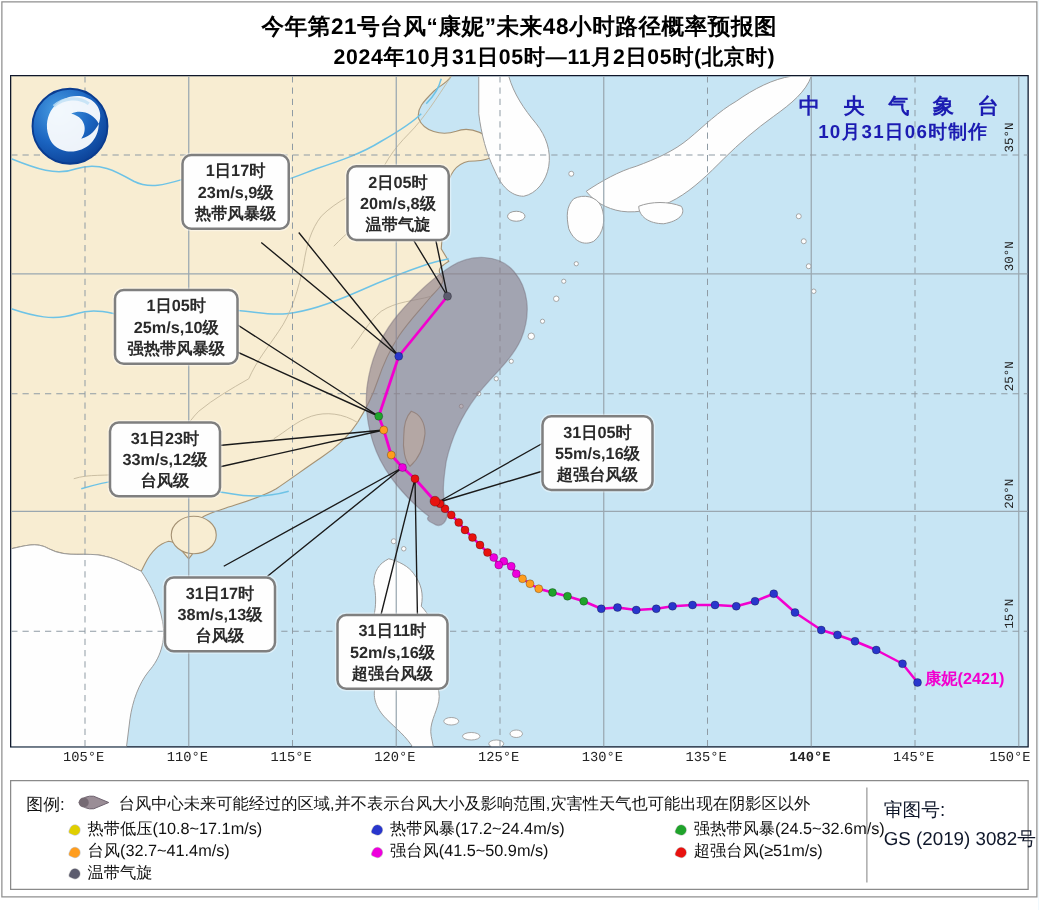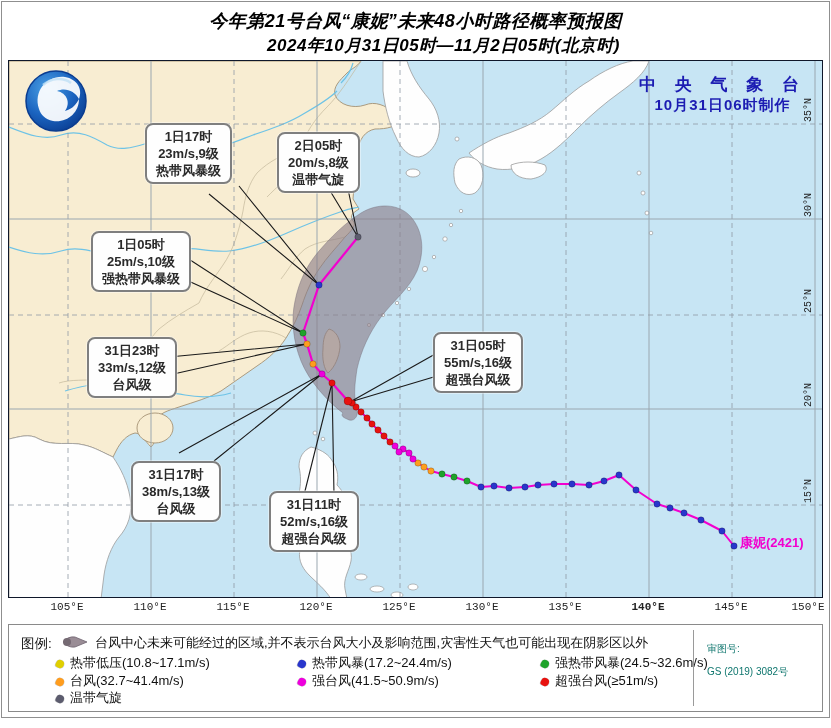--- a/index.html
+++ b/index.html
@@ -1,20 +1,20 @@
 <!DOCTYPE html>
 <html><head>
 <meta charset="utf-8">
 <style>
   html,body{margin:0;padding:0;}
   body{width:831px;height:728px;position:relative;background:#fff;
        font-family:"Liberation Sans","DejaVu Sans",sans-serif;color:#111;overflow:hidden;}
   .frame{position:absolute;left:1px;top:1px;right:1px;bottom:10px;border:1px solid #8f8f8f;pointer-events:none;z-index:50;}
   
-  .title-line{position:absolute;left:0;width:100%;text-align:center;font-weight:bold;color:#000;letter-spacing:.5px;font-style:italic;}
+  .title-line{position:absolute;left:0;width:100%;text-align:center;font-weight:bold;color:#000;letter-spacing:.5px;}
   #title1{top:9px;font-size:18px;}
   #title2{top:34px;font-size:17px;margin-left:28px;}
   
   .map{position:absolute;left:8px;top:60px;width:815px;height:538px;background:#c7e5f4;
        border:1px solid #0f172a;box-sizing:border-box;overflow:hidden;}
   .map svg{position:absolute;left:0;top:0;}
   .agency{position:absolute;right:16px;top:12px;text-align:center;color:#1c1cb2;font-weight:bold;z-index:6;}
   .agency .l1{font-size:17px;letter-spacing:7px;white-space:nowrap;}
   .agency .l2{font-size:15px;letter-spacing:1px;white-space:nowrap;}
   .callout{position:absolute;background:#fefefe;border:2px solid #7f7f7f;border-radius:8px;
@@ -30,21 +30,21 @@
   
   .legend{position:absolute;left:8px;top:624px;width:815px;height:88px;background:#fff;
           border:1px solid #8a8a8a;box-sizing:border-box;font-size:13px;color:#111;z-index:2;}
   .legend-title{position:absolute;left:12px;top:10px;font-size:13.5px;}
   .cone-icon{position:absolute;left:52px;top:9px;}
   .cone-note{position:absolute;left:86px;top:9px;font-size:13px;white-space:nowrap;}
   .legend-item{position:absolute;white-space:nowrap;font-size:13px;}
   .dot{display:inline-block;width:8px;height:8px;border-radius:50% 50% 50% 2px;
        margin-right:6px;vertical-align:-1px;transform:rotate(25deg);box-shadow:0 0 0 .5px #00000033;}
   .legend-divider{position:absolute;left:684px;top:5px;bottom:5px;width:1px;background:#9a9a9a;}
-  .review{position:absolute;left:698px;top:12px;font-size:10px;line-height:23px;color:#0f766e;white-space:nowrap;}
+  .review{position:absolute;left:698px;top:12px;font-size:15px;line-height:23px;color:#0f172a;white-space:nowrap;}
 </style>
 </head>
 <body>
 
 <div class="frame"></div>
 
 <div id="title1" class="title-line">今年第21号台风“康妮”未来48小时路径概率预报图</div>
 <div id="title2" class="title-line">2024年10月31日05时—11月2日05时(北京时)</div>
 
 <div class="map">

